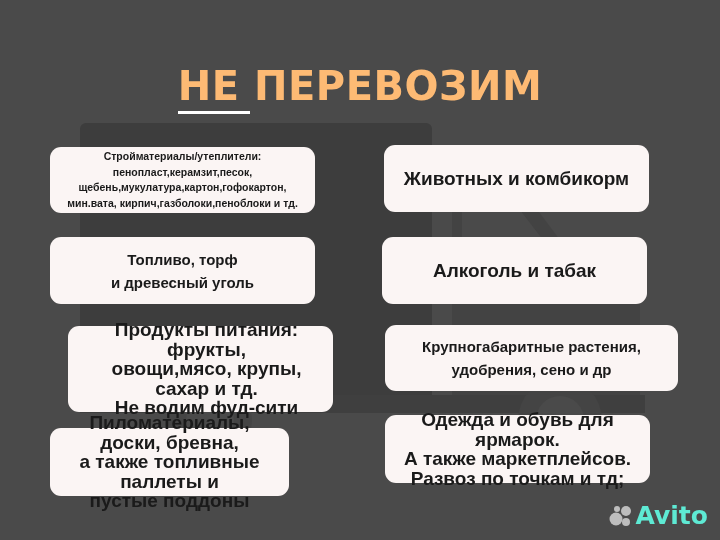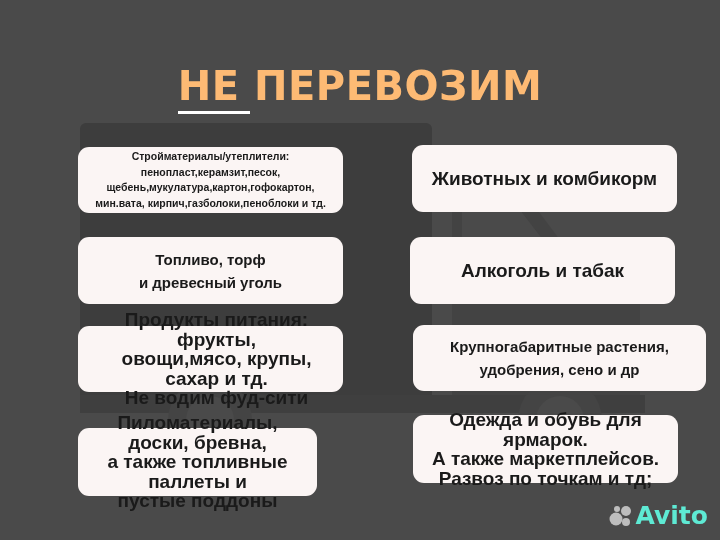--- a/index.html
+++ b/index.html
@@ -19,21 +19,21 @@
     .title .ne { position: relative; display: inline-block; }
     .title .ne::after {
       content: ""; position: absolute; left: 0; right: -10px; bottom: -2px;
       height: 3px; background: #ffffff;
     }
     .card {
       position: absolute; background: #fbf5f4; border-radius: 11px;
       display: flex; align-items: center; justify-content: center;
       text-align: center; color: #1a1a1a; font-weight: bold;
       font-family: "Liberation Sans", sans-serif;
-      box-sizing: border-box; padding: 4px 8px; white-space: pre-line; margin-left: 28px;
+      box-sizing: border-box; padding: 4px 8px; white-space: pre-line;
     }
     .c-small { font-size: 10.5px; line-height: 15.5px; }
     .c-med   { font-size: 19px; line-height: 19.5px; }
     .c-big   { font-size: 15px;   line-height: 23px; }
     .logo {
       position: absolute; right: 12px; bottom: 10px;
       display: flex; align-items: center; gap: 3px;
       color: #5eead4; font-family: "DejaVu Sans", sans-serif;
       font-weight: bold; font-size: 25px;
     }
@@ -60,21 +60,21 @@
 <div class="title">
   <span class="ne">НЕ</span><span> ПЕРЕВОЗИМ</span>
 </div>
 
 <div class="card c-small" style="left:50px; top:147px; width:265px; height:66px;">Стройматериалы/утеплители:
 пенопласт,керамзит,песок,
 щебень,мукулатура,картон,гофокартон,
 мин.вата, кирпич,газболоки,пеноблоки и тд.</div>
 <div class="card c-big" style="left:50px; top:237px; width:265px; height:67px;">Топливо, торф
 и древесный уголь</div>
-<div class="card c-med" style="left:50px; top:326px; width:265px; height:66px;padding-left:20px;">Продукты питания: фрукты,
+<div class="card c-med" style="left:68px; top:326px; width:265px; height:86px;padding-left:20px;">Продукты питания: фрукты,
 овощи,мясо, крупы, сахар и тд.
 Не водим фуд-сити</div>
 <div class="card c-med" style="left:50px; top:428px; width:239px; height:68px;">Пиломатериалы, доски, бревна,
 а также топливные паллеты и
 пустые поддоны</div>
 
 <div class="card c-med" style="left:384px; top:145px; width:265px; height:67px;">Животных и комбикорм</div>
 <div class="card c-med" style="left:382px; top:237px; width:265px; height:67px;">Алкоголь и табак</div>
 <div class="card c-big" style="left:385px; top:325px; width:293px; height:66px;">Крупногабаритные растения,
 удобрения, сено и др</div>

